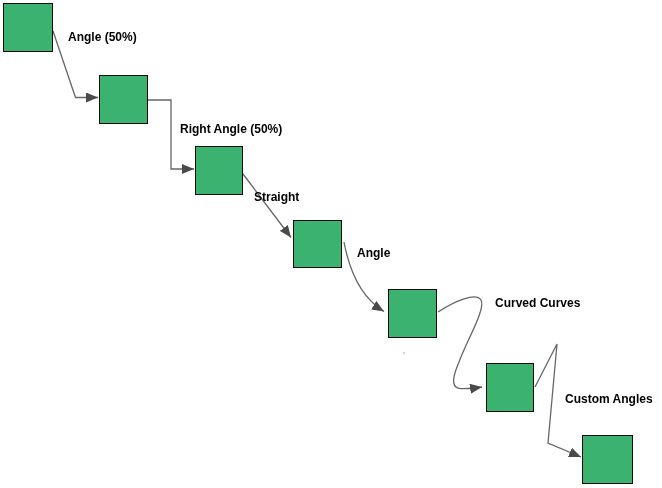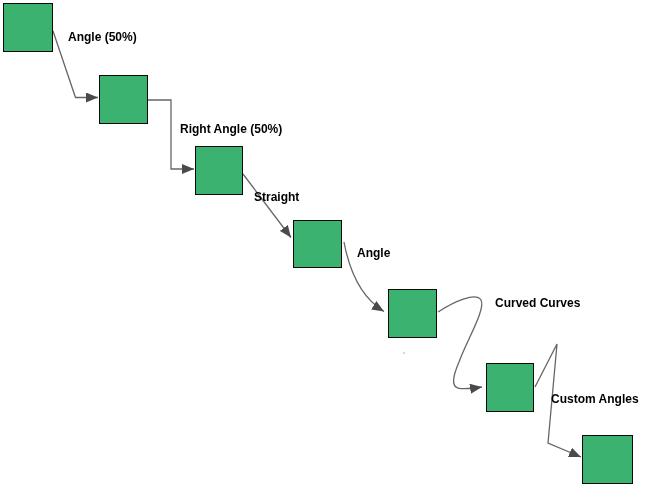--- a/index.html
+++ b/index.html
@@ -83,16 +83,16 @@
   <div class="node" style="left:293px; top:220px; width:49px; height:48px;"></div>
   <div class="node" style="left:388px; top:289px; width:49px; height:49px;"></div>
   <div class="node" style="left:486px; top:363px; width:48px; height:49px;"></div>
   <div class="node" style="left:582px; top:435px; width:51px; height:49px;"></div>
 
   <div class="edge-label" style="left:68px; top:30px;">Angle (50%)</div>
   <div class="edge-label" style="left:180px; top:122px;text-align:center;">Right Angle (50%)</div>
   <div class="edge-label" style="left:254px; top:175px;margin-top:15px;">Straight</div>
   <div class="edge-label" style="left:357px; top:246px;">Angle</div>
   <div class="edge-label" style="left:495px; top:296px;">Curved Curves</div>
-  <div class="edge-label" style="left:551px; top:392px;">Custom Angles</div>
+  <div class="edge-label" style="left:565px; top:392px;">Custom Angles</div>
 
   <div class="stray-dot" style="left:403px; top:352px;"></div>
 </div>
 
 </body></html>

